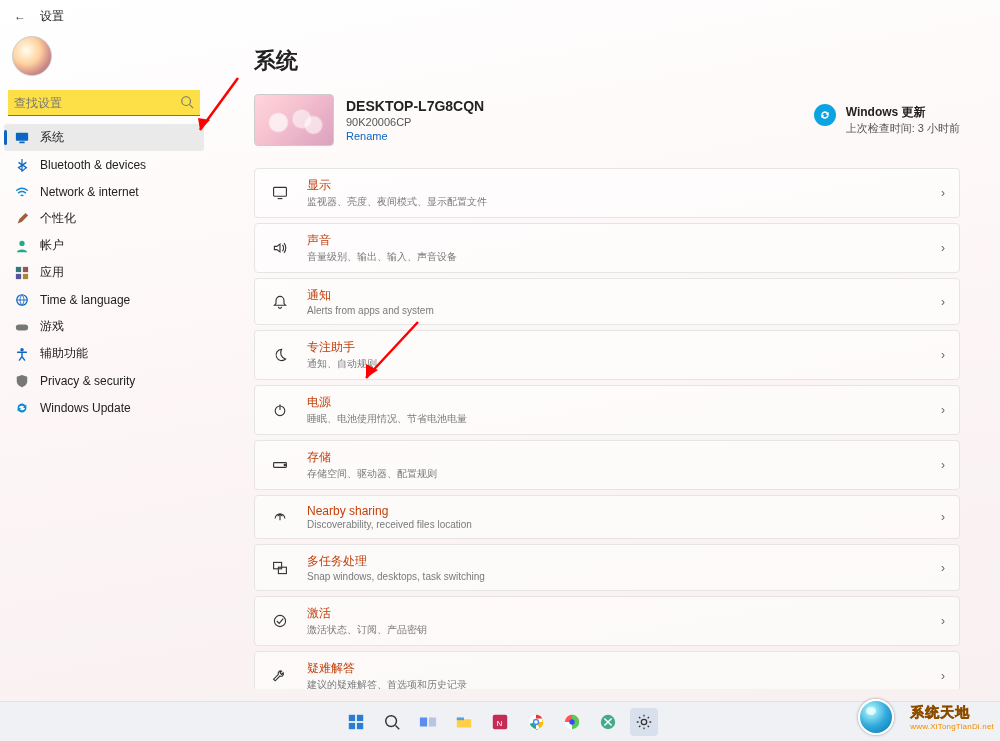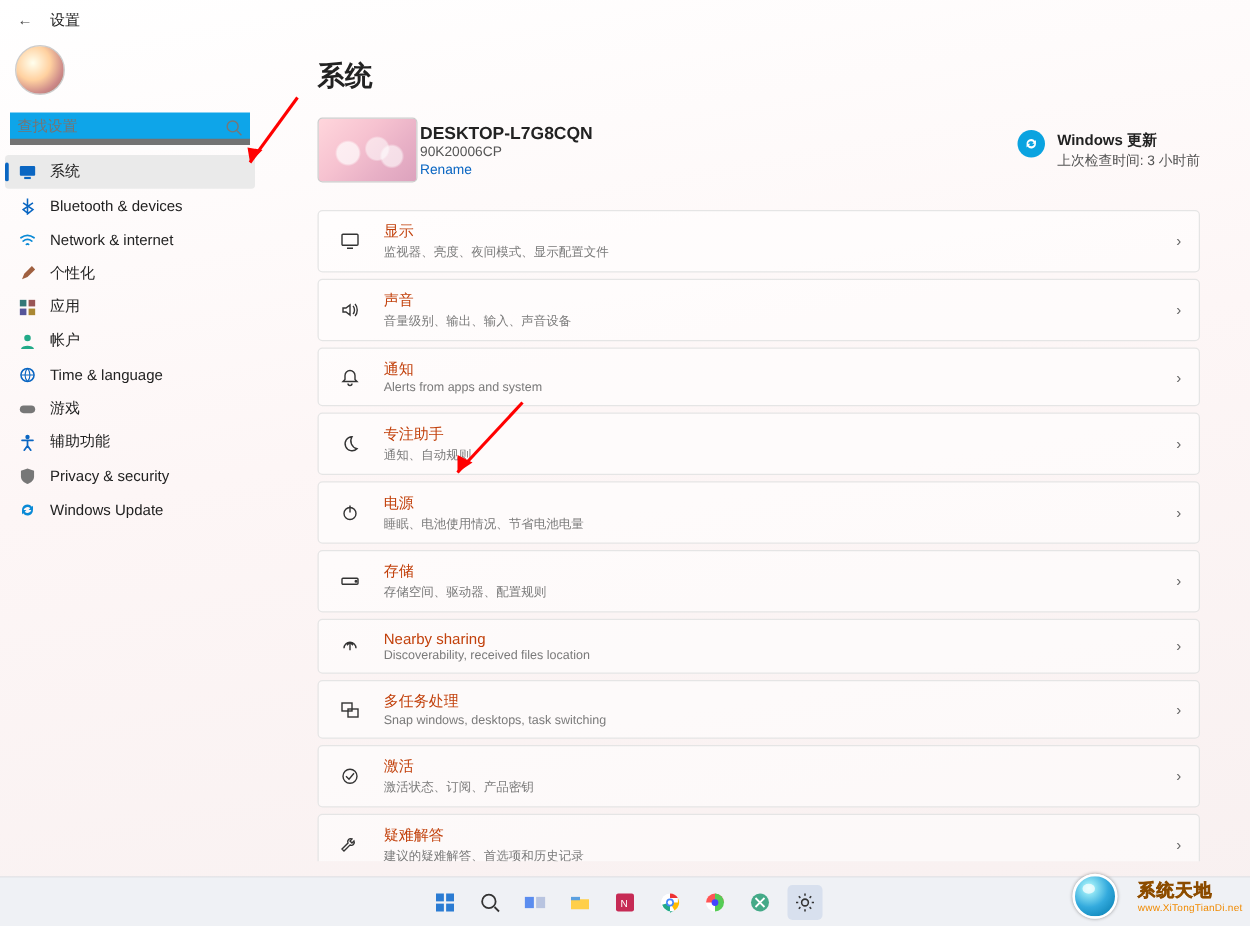--- a/index.html
+++ b/index.html
@@ -7,37 +7,37 @@
   body { background: linear-gradient(170deg, #ffffff 0%, #fdf6f6 45%, #f8f0f0 100%); }
 
   .titlebar { display: flex; align-items: center; gap: 10px; height: 32px; padding: 0 10px; }
   .titlebar .back { width: 20px; text-align: center; cursor: default; color: #444; }
   .titlebar .title { font-size: 12px; }
 
   .left { position: absolute; left: 0; top: 32px; width: 208px; padding: 0 4px; }
   .avatar-zone { height: 58px; padding: 4px 8px; }
   .avatar-img { width: 40px; height: 40px; border-radius: 50%; background: radial-gradient(circle at 35% 35%, #ffe 0%, #ffd1a0 40%, #c88 70%, #975 100%); border: 1px solid #ccc; }
   .search-wrap { position: relative; margin: 0 4px 8px 4px; }
-  .search-wrap input { width: 100%; height: 26px; padding: 0 24px 0 6px; border: none; border-bottom: 5px solid #737373; background: #0ea5e9; font-size: 12px; outline: none; }
+  .search-wrap input { width: 100%; height: 26px; padding: 0 24px 0 6px; border: none; border-bottom: 1px solid #737373; background: #fde047; font-size: 12px; outline: none; }
   .search-wrap .mag { position: absolute; right: 6px; top: 5px; width: 14px; height: 14px; }
   .search-wrap .mag svg { width: 14px; height: 14px; stroke: #777; fill: none; }
 
   .nav { list-style: none; }
   .nav li { display: flex; align-items: center; height: 27px; padding: 0 10px; gap: 10px; border-radius: 3px; position: relative; cursor: default; }
   .nav li.selected { background: #eaeaea; }
   .nav li.selected::before { content: ""; position: absolute; left: 0; top: 6px; bottom: 6px; width: 3px; background: #0a66c2; border-radius: 2px; }
   .nav li .icon { width: 16px; height: 16px; display: inline-flex; align-items: center; justify-content: center; }
   .nav li .icon svg { width: 14px; height: 14px; }
   .nav li span.lbl { font-size: 12px; color: #222; }
 
   .main { position: absolute; left: 218px; right: 0; top: 36px; bottom: 52px; padding: 10px 40px 10px 36px; overflow: hidden; }
   .page-title { font-size: 22px; font-weight: 600; margin-bottom: 18px; }
 
   .device-row { display: flex; align-items: center; justify-content: space-between; margin-bottom: 22px; }
-  .device-left { display: flex; align-items: center; gap: 2px; }
+  .device-left { display: flex; align-items: center; gap: 12px; }
   .device-thumb { width: 80px; height: 52px; border-radius: 4px; background: linear-gradient(135deg, #ffd6dc 0%, #f6c2d0 40%, #e8b0c6 70%, #dca2bd 100%); border: 1px solid #ccc; position: relative; overflow: hidden; }
   .device-thumb::after { content: ""; position: absolute; inset: 0; background: radial-gradient(circle at 30% 55%, rgba(255,255,255,0.7) 0 14%, transparent 17%), radial-gradient(circle at 60% 48%, rgba(255,255,255,0.55) 0 16%, transparent 19%), radial-gradient(circle at 75% 60%, rgba(255,255,255,0.6) 0 12%, transparent 15%); }
   .device-info .name { font-size: 14px; font-weight: 600; }
   .device-info .model { font-size: 11px; color: #555; margin-top: 2px; }
   .device-info .rename { font-size: 11px; color: #0a66c2; margin-top: 2px; cursor: pointer; }
   .wu { display: flex; align-items: flex-start; gap: 10px; }
   .wu-icon { width: 22px; height: 22px; border-radius: 50%; background: #0ba3e0; display: flex; align-items: center; justify-content: center; }
   .wu-icon svg { width: 12px; height: 12px; fill: #fff; }
   .wu .t1 { font-size: 12px; font-weight: 600; }
   .wu .t2 { font-size: 11px; color: #555; }
@@ -114,36 +114,36 @@
       <span class="icon">
           <svg viewBox="0 0 16 16">
             <path d="M3 13l2-5 7-7 3 3-7 7-5 2z" fill="#a06040"></path>
           </svg>
         </span>
       <span class="lbl">个性化</span>
     </li>
     <li>
       <span class="icon">
           <svg viewBox="0 0 16 16">
+            <circle cx="8" cy="5" r="3" fill="#2a8"></circle>
+            <path d="M2 15c1-4 11-4 12 0z" fill="#2a8"></path>
+          </svg>
+        </span>
+      <span class="lbl">帐户</span>
+    </li>
+    <li>
+      <span class="icon">
+          <svg viewBox="0 0 16 16">
             <rect x="1" y="1" width="6" height="6" fill="#377"></rect>
             <rect x="9" y="1" width="6" height="6" fill="#955"></rect>
             <rect x="1" y="9" width="6" height="6" fill="#559"></rect>
             <rect x="9" y="9" width="6" height="6" fill="#a83"></rect>
           </svg>
         </span>
       <span class="lbl">应用</span>
-    </li>
-    <li>
-      <span class="icon">
-          <svg viewBox="0 0 16 16">
-            <circle cx="8" cy="5" r="3" fill="#2a8"></circle>
-            <path d="M2 15c1-4 11-4 12 0z" fill="#2a8"></path>
-          </svg>
-        </span>
-      <span class="lbl">帐户</span>
     </li>
     <li>
       <span class="icon">
           <svg viewBox="0 0 16 16">
             <circle cx="8" cy="8" r="6" stroke="#0a66c2" fill="none" stroke-width="1.4"></circle>
             <path d="M2 8h12M8 2c3 3 3 9 0 12M8 2c-3 3-3 9 0 12" stroke="#0a66c2" fill="none" stroke-width="1"></path>
           </svg>
         </span>
       <span class="lbl">Time &amp; language</span>
     </li>

